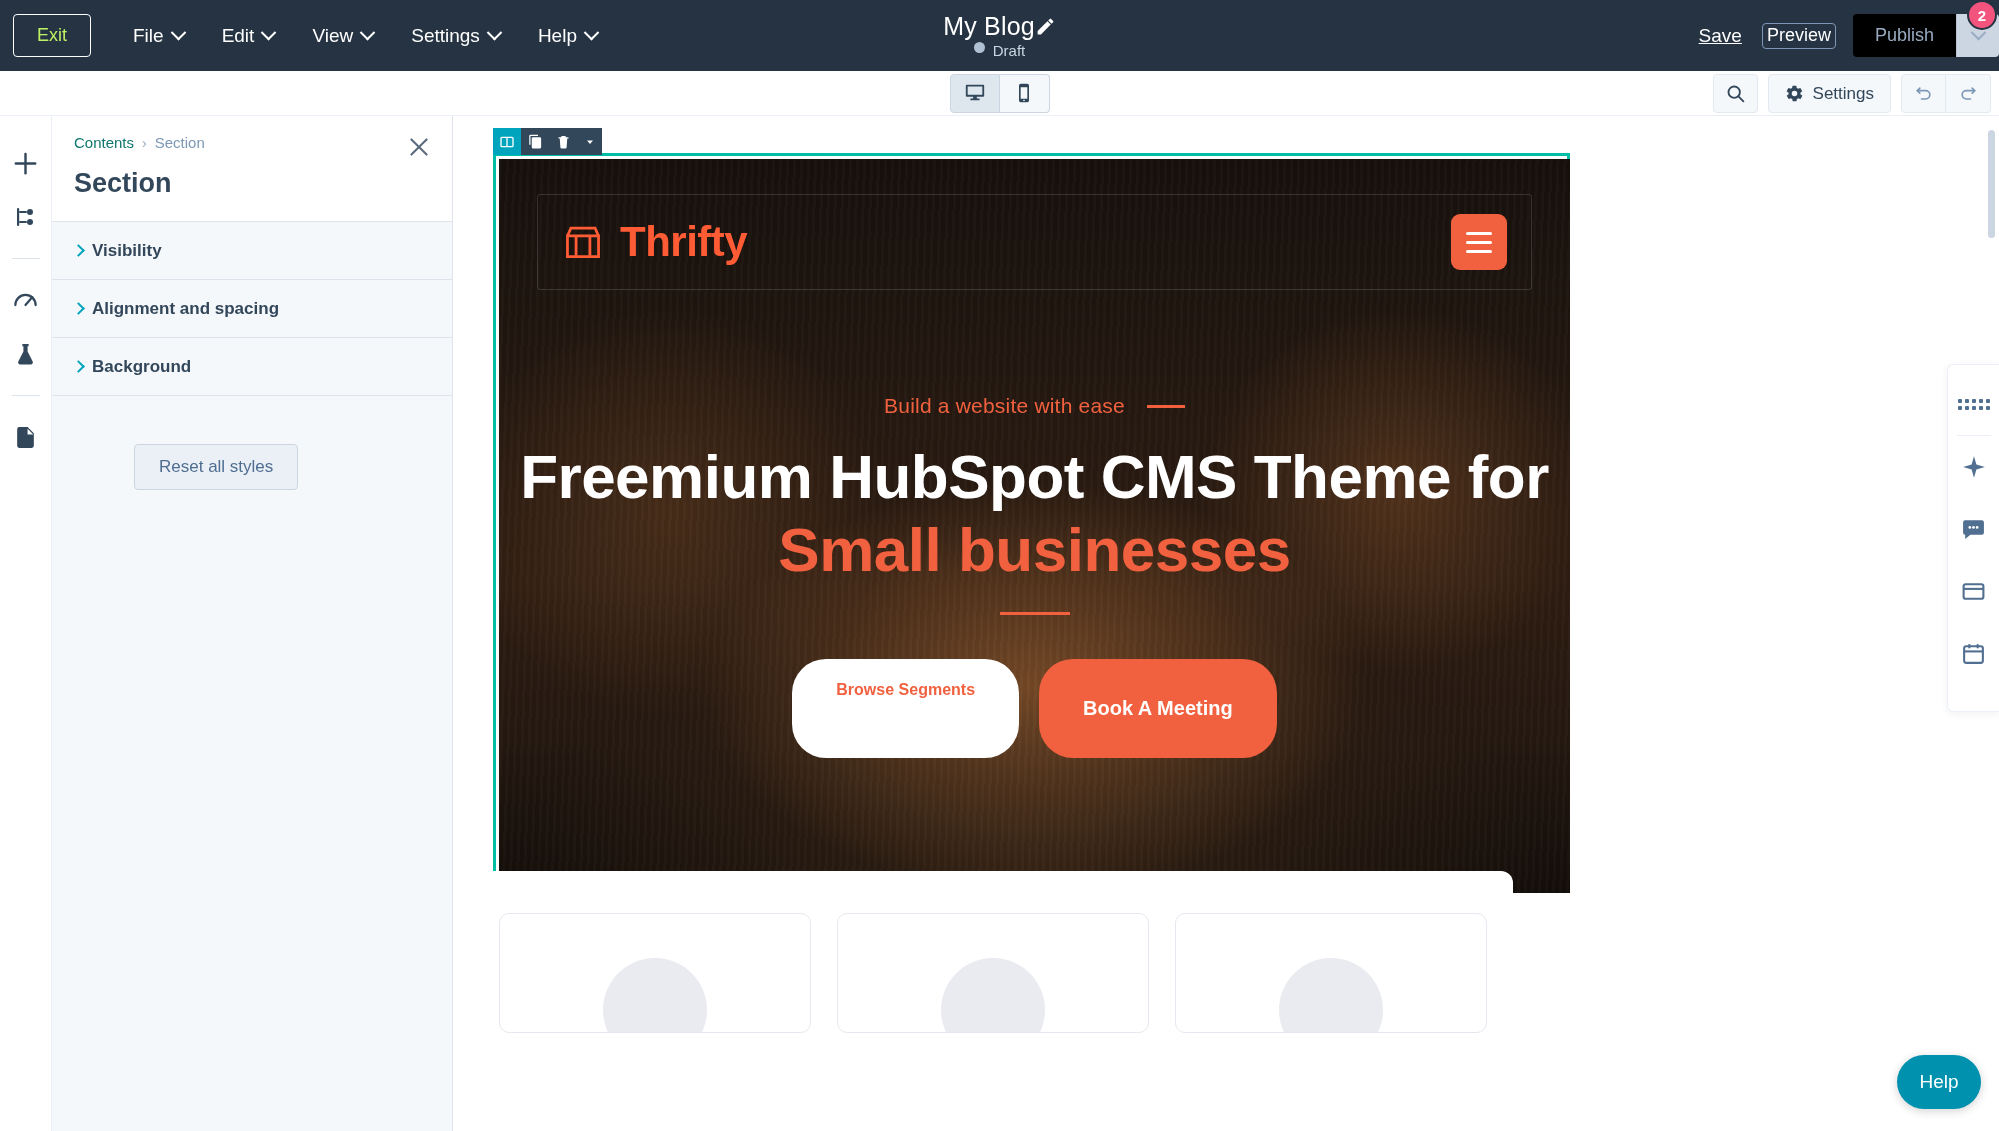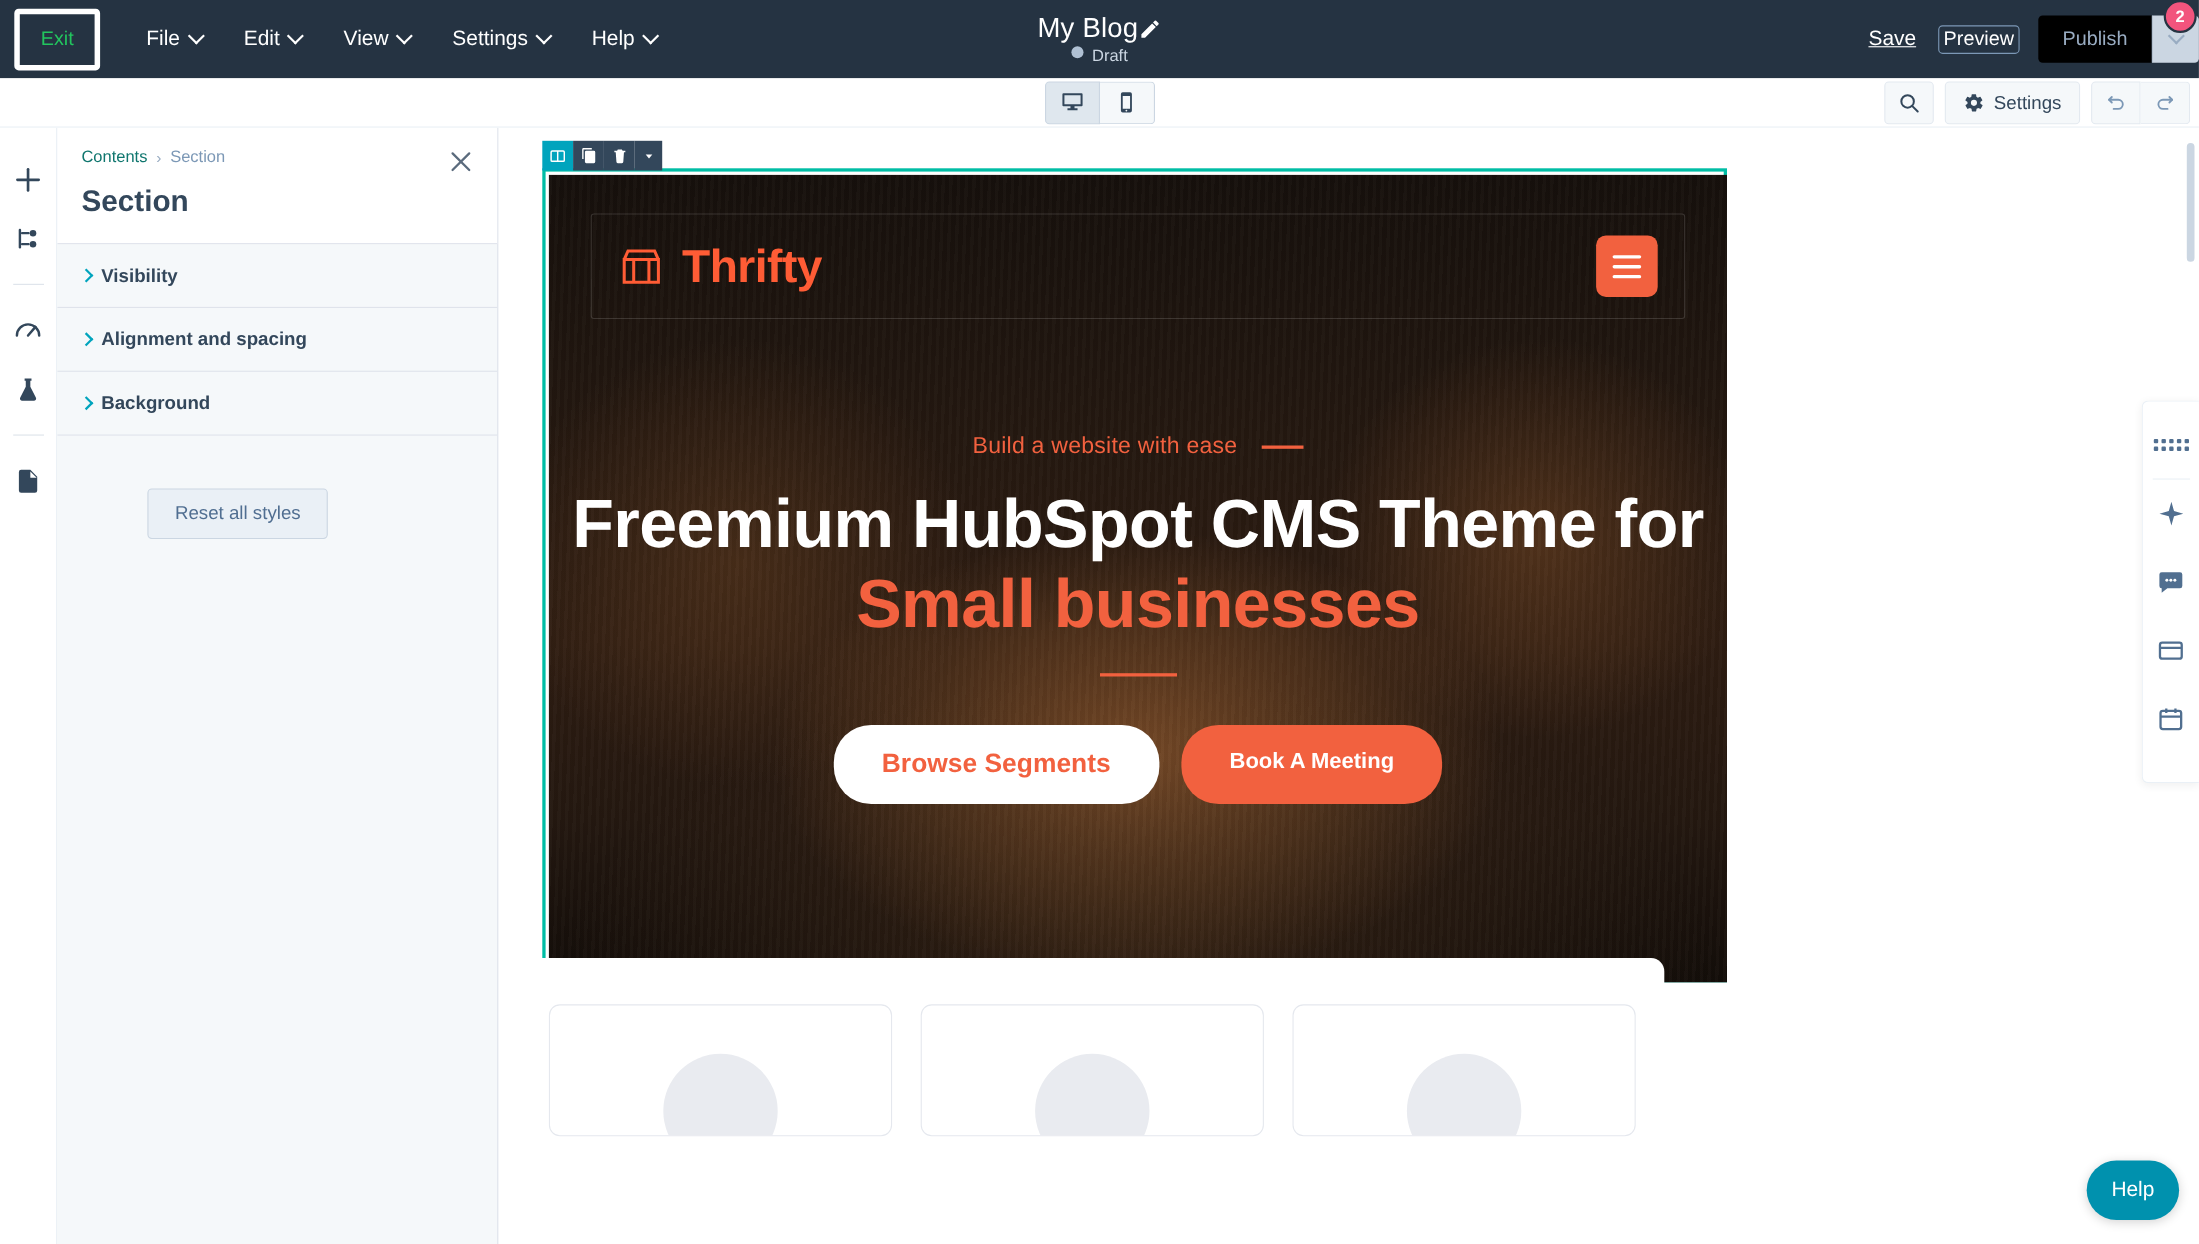--- a/index.html
+++ b/index.html
@@ -11,23 +11,23 @@
     -webkit-font-smoothing: antialiased;
   }
 
   
   .topbar {
     position: absolute; top: 0; left: 0; width: 1999px; height: 71px;
     background: #253342; display: flex; align-items: center;
     z-index: 60;
   }
   .exit-btn {
-    margin-left: 13px; width: 78px; height: 56px;
-    border: 5px solid #ffffff; border-radius: 4px;
-    background: transparent; color: #22c55e;
+    margin-left: 13px; width: 78px; height: 43px;
+    border: 1px solid #ffffff; border-radius: 4px;
+    background: transparent; color: #bef264;
     font-size: 18px; font-family: "Liberation Sans", sans-serif;
     display: flex; align-items: center; justify-content: center;
     cursor: pointer;
   }
   .menu-list { display: flex; align-items: center; margin-left: 23px; }
   .menu-item {
     display: flex; align-items: center; gap: 9px;
     color: #ffffff; font-size: 19px; padding: 10px 19px;
     cursor: pointer; white-space: nowrap;
   }
@@ -231,26 +231,26 @@
   .hero-h1 {
     color: #ffffff; font-size: 62px; font-weight: 700; line-height: 1.18;
     margin-top: 22px; letter-spacing: -.5px;
   }
   .hero-h1 .accent { color: #f2613f; }
   .hero-rule { width: 70px; height: 3px; background: #f2613f; margin: 26px auto 0; }
   .hero-btns {
     display: flex; justify-content: center; gap: 20px; margin-top: 44px;
   }
   .btn-light {
-    background: #ffffff; color: #f2613f; font-size: 24px; font-weight: 700;
+    background: #ffffff; color: #f2613f; font-size: 16px; font-weight: 700;
     padding: 22px 44px; border-radius: 34px; cursor: pointer; white-space: nowrap;
   }
   .btn-orange {
     background: #f2613f; color: #ffffff; font-size: 20px; font-weight: 700;
-    padding: 22px 44px; border-radius: 34px; cursor: pointer; white-space: nowrap;
+    padding: 38px 44px; border-radius: 34px; cursor: pointer; white-space: nowrap;
   }
   .card-band {
     position: absolute; left: 20px; top: 755px; width: 1040px; height: 160px;
     background: #ffffff; border-radius: 12px 12px 0 0; z-index: 22;
   }
   .cards-row {
     display: flex; gap: 26px; padding: 42px 26px 0 26px;
   }
   .mini-card {
     flex: 1; height: 120px; border: 1px solid #e5e8ee; border-radius: 10px;

